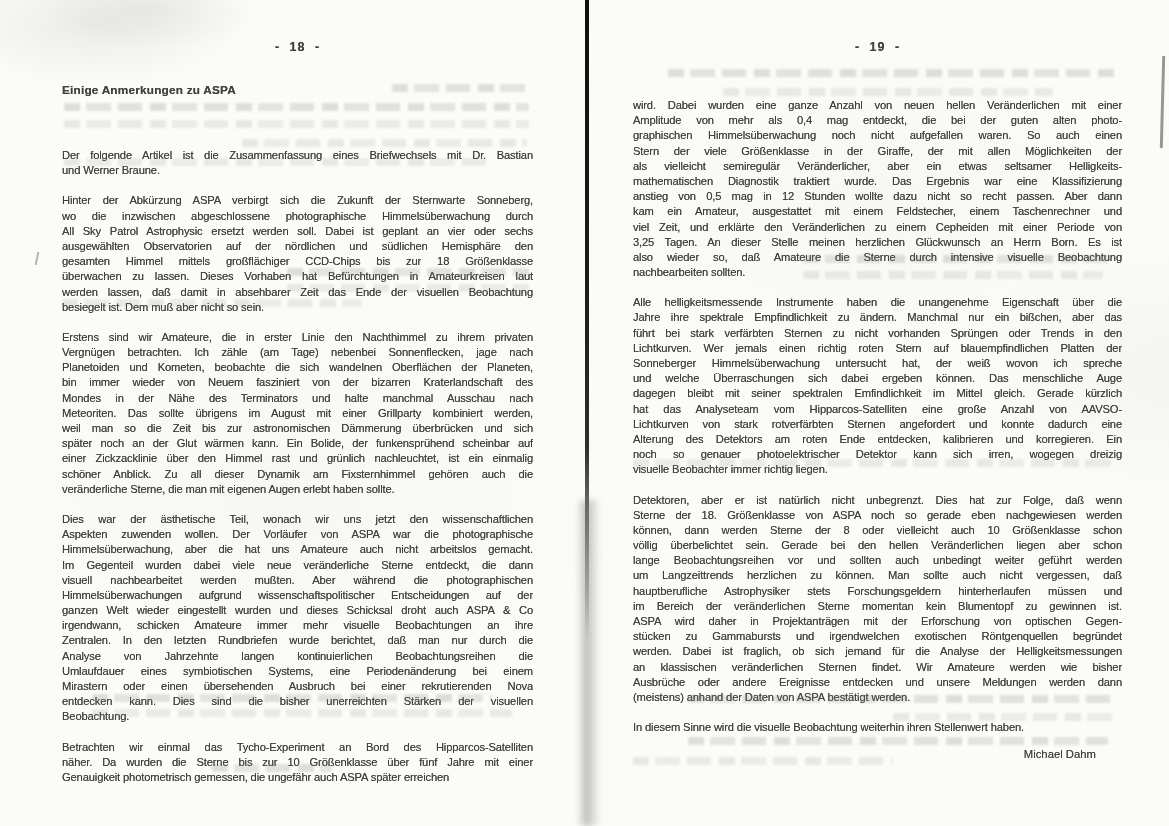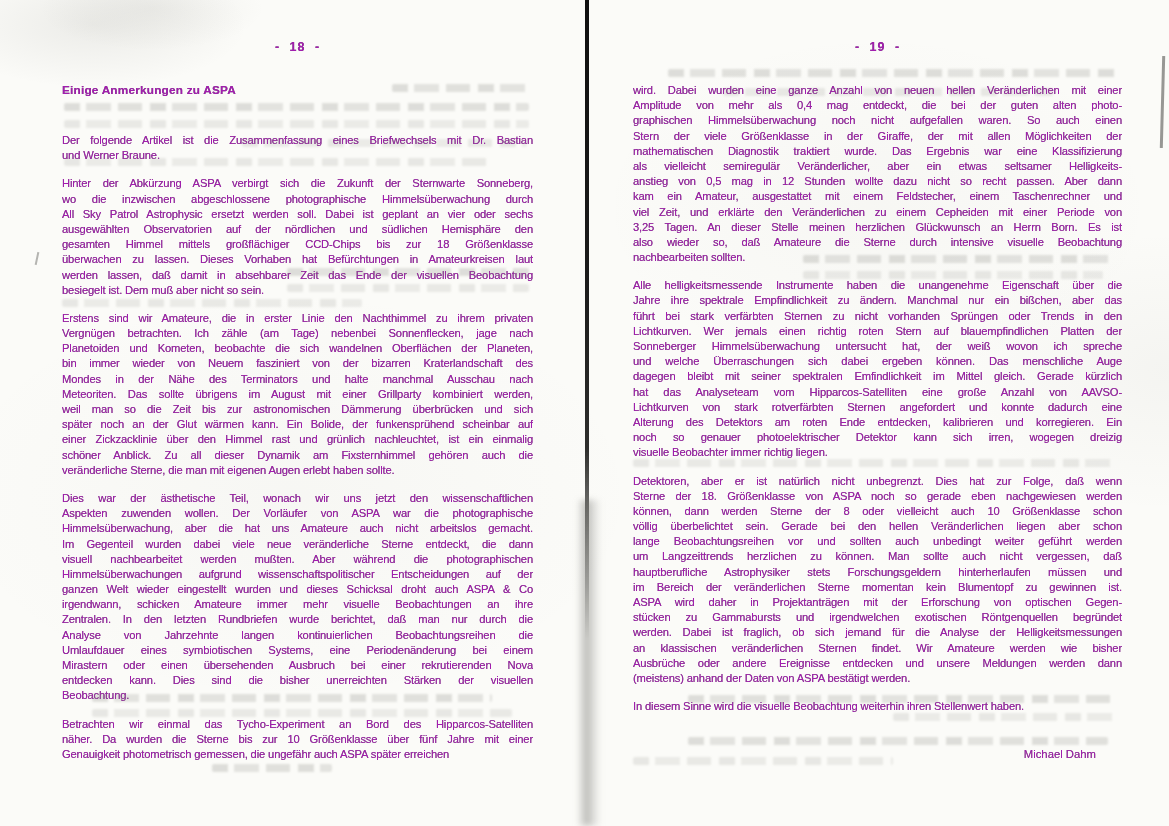--- a/index.html
+++ b/index.html
@@ -12,37 +12,37 @@
   
   .spread::before {
     content:""; position:absolute; inset:0; pointer-events:none;
     background:
       radial-gradient(ellipse 220px 90px at 8% 3%, rgba(100,100,92,0.10), transparent 70%),
       radial-gradient(ellipse 160px 60px at 13% 1%, rgba(100,100,92,0.08), transparent 70%),
       radial-gradient(ellipse 300px 200px at 100% 45%, rgba(120,120,112,0.05), transparent 70%),
       radial-gradient(ellipse 500px 300px at 25% 60%, rgba(120,120,110,0.03), transparent 70%),
       radial-gradient(ellipse 400px 250px at 75% 25%, rgba(120,120,110,0.03), transparent 70%);
   }
-  .page { position:absolute; top:0; height:636px; color:#a21caf;
+  .page { position:absolute; top:0; height:636px; color:#404040;
           text-shadow:0 0 0.5px rgba(32,32,30,0.65); }
   .page.left  { left:62px;  width:471px; }
   .page.right { left:633px; width:489px; }
   .pagenum {
     position:absolute; top:40px; left:0; right:0; text-align:center;
     font-size:12.5px; font-weight:bold; word-spacing:5px; letter-spacing:1px;
   }
   .title {
     position:absolute; top:83px; left:0; right:0; text-align:left;
     font-weight:bold; font-size:11.8px; letter-spacing:0.2px;
   }
   .body { position:absolute; left:0; right:0; font-size:11.2px;
           line-height:15.2px; letter-spacing:-0.15px; }
   .left  .body { top:133px; }
   .right .body { top:83px; }
-  .para { margin:0 0 13px 0; }
+  .para { margin:15px 0 13px 0; }
   .line { text-align:justify; text-align-last:justify; height:15.2px; overflow:hidden; }
   .line.last { text-align-last:left; }
   .signature { position:absolute; top:748px; right:26px; font-size:11.3px; }
 
   
   .gutter-line {
     position:absolute; left:585px; top:0; width:3.5px; height:640px;
     background:linear-gradient(180deg,#101010 0%,#1c1c1c 45%,#2e2e2c 70%,rgba(50,50,48,0.3) 92%,transparent 100%);
     filter:blur(0.3px);
   }
@@ -146,22 +146,22 @@
   <div class="gutter-soft"></div>
 
   <div class="page right">
     <div class="pagenum">- 19 -</div>
     <div class="body">
         <div class="para">
           <div class="line">wird. Dabei wurden eine ganze Anzahl von neuen hellen Veränderlichen mit einer</div>
           <div class="line">Amplitude von mehr als 0,4 mag entdeckt, die bei der guten alten photo-</div>
           <div class="line">graphischen Himmelsüberwachung noch nicht aufgefallen waren. So auch einen</div>
           <div class="line">Stern der viele Größenklasse in der Giraffe, der mit allen Möglichkeiten der</div>
+          <div class="line">als vielleicht semiregulär Veränderlicher, aber ein etwas seltsamer Helligkeits-</div>
           <div class="line">mathematischen Diagnostik traktiert wurde. Das Ergebnis war eine Klassifizierung</div>
-          <div class="line">als vielleicht semiregulär Veränderlicher, aber ein etwas seltsamer Helligkeits-</div>
           <div class="line">anstieg von 0,5 mag in 12 Stunden wollte dazu nicht so recht passen. Aber dann</div>
           <div class="line">kam ein Amateur, ausgestattet mit einem Feldstecher, einem Taschenrechner und</div>
           <div class="line">viel Zeit, und erklärte den Veränderlichen zu einem Cepheiden mit einer Periode von</div>
           <div class="line">3,25 Tagen. An dieser Stelle meinen herzlichen Glückwunsch an Herrn Born. Es ist</div>
           <div class="line">also wieder so, daß Amateure die Sterne durch intensive visuelle Beobachtung</div>
           <div class="line last">nachbearbeiten sollten.</div>
         </div>
         <div class="para">
           <div class="line">Alle helligkeitsmessende Instrumente haben die unangenehme Eigenschaft über die</div>
           <div class="line">Jahre ihre spektrale Empfindlichkeit zu ändern. Manchmal nur ein bißchen, aber das</div>

